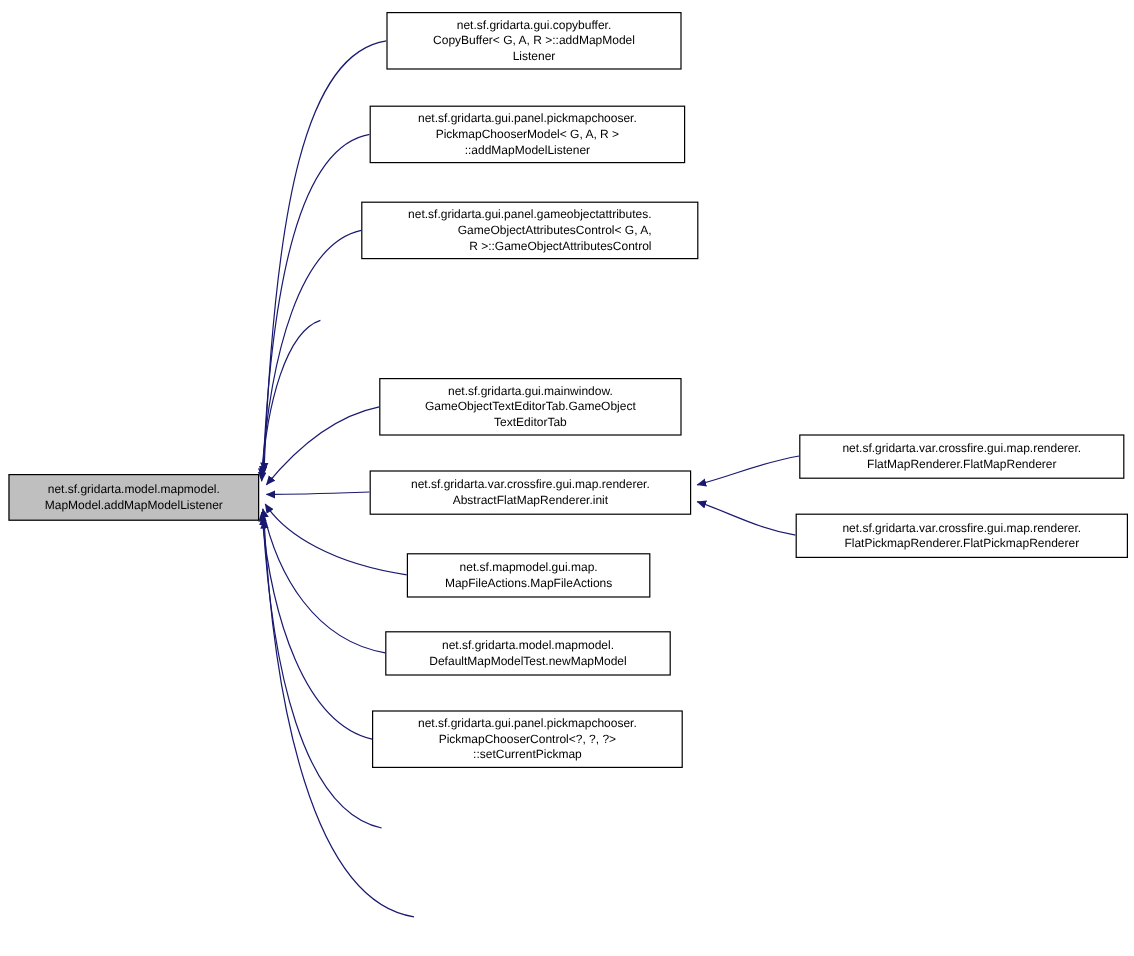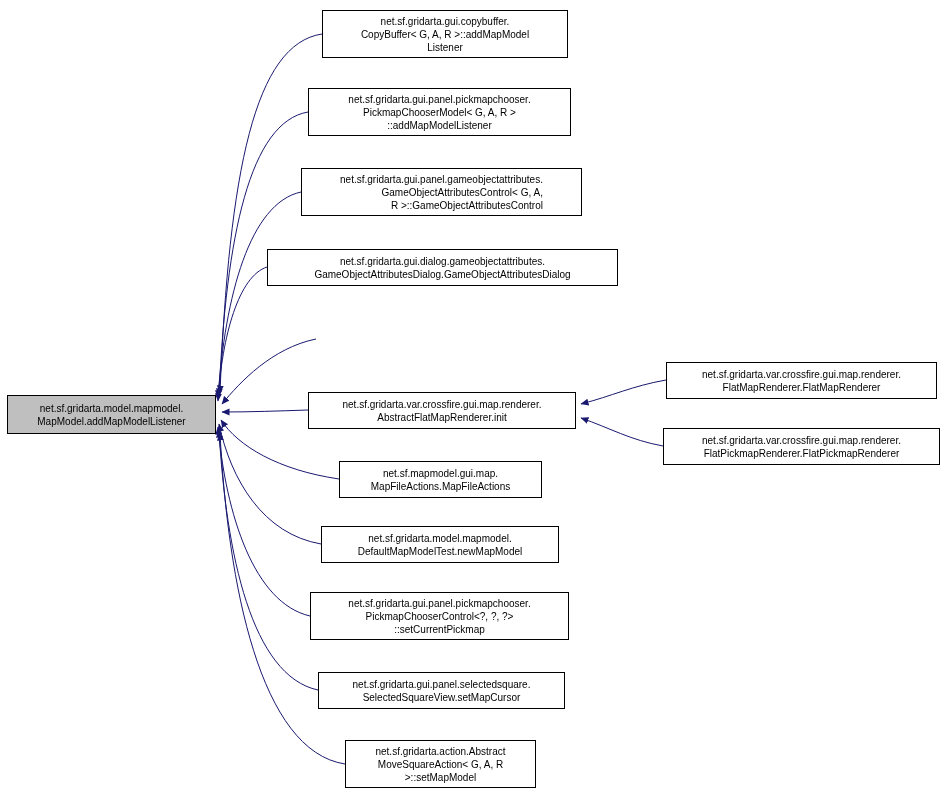--- a/index.html
+++ b/index.html
@@ -72,25 +72,26 @@
 PickmapChooserModel&lt; G, A, R &gt;
 ::addMapModelListener</span>
   </div>
 
   <div class="node" style="left:301px;top:168px;width:281px;height:48px;text-align:right;">
     <span class="lbl">net.sf.gridarta.gui.panel.gameobjectattributes.
 GameObjectAttributesControl&lt; G, A,
 R &gt;::GameObjectAttributesControl</span>
   </div>
 
-  <div class="node" style="left:267px;top:249px;width:351px;height:37px;">
-    <span class="lbl">net.sf.gridarta.gui.dialog.gameobjectattributes.
-GameObjectAttributesDialog.GameObjectAttributesDialog</span>
+
+  <div class="node" style="left:316px;top:315px;width:252px;height:48px;">
+    <span class="lbl">net.sf.gridarta.gui.mainwindow.
+GameObjectTextEditorTab.GameObject
+TextEditorTab</span>
   </div>
-
 
   <div class="node" style="left:308px;top:392px;width:268px;height:37px;">
     <span class="lbl">net.sf.gridarta.var.crossfire.gui.map.renderer.
 AbstractFlatMapRenderer.init</span>
   </div>
 
   <div class="node" style="left:339px;top:461px;width:203px;height:37px;">
     <span class="lbl">net.sf.mapmodel.gui.map.
 MapFileActions.MapFileActions</span>
   </div>
@@ -99,30 +100,21 @@
     <span class="lbl">net.sf.gridarta.model.mapmodel.
 DefaultMapModelTest.newMapModel</span>
   </div>
 
   <div class="node" style="left:310px;top:592px;width:259px;height:48px;">
     <span class="lbl">net.sf.gridarta.gui.panel.pickmapchooser.
 PickmapChooserControl&lt;?, ?, ?&gt;
 ::setCurrentPickmap</span>
   </div>
 
-  <div class="node" style="left:318px;top:672px;width:247px;height:37px;">
-    <span class="lbl">net.sf.gridarta.gui.panel.selectedsquare.
-SelectedSquareView.setMapCursor</span>
-  </div>
 
-  <div class="node" style="left:345px;top:740px;width:191px;height:48px;">
-    <span class="lbl">net.sf.gridarta.action.Abstract
-MoveSquareAction&lt; G, A, R
-&gt;::setMapModel</span>
-  </div>
 
   <div class="node" style="left:666px;top:362px;width:271px;height:37px;">
     <span class="lbl">net.sf.gridarta.var.crossfire.gui.map.renderer.
 FlatMapRenderer.FlatMapRenderer</span>
   </div>
 
   <div class="node" style="left:663px;top:428px;width:277px;height:37px;">
     <span class="lbl">net.sf.gridarta.var.crossfire.gui.map.renderer.
 FlatPickmapRenderer.FlatPickmapRenderer</span>
   </div>

